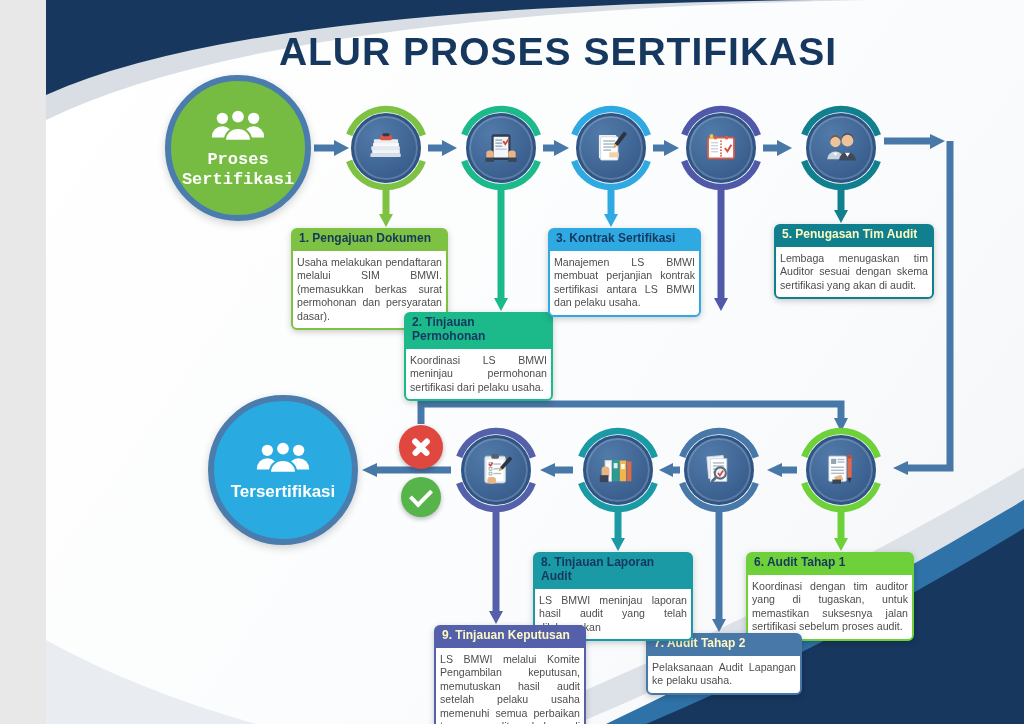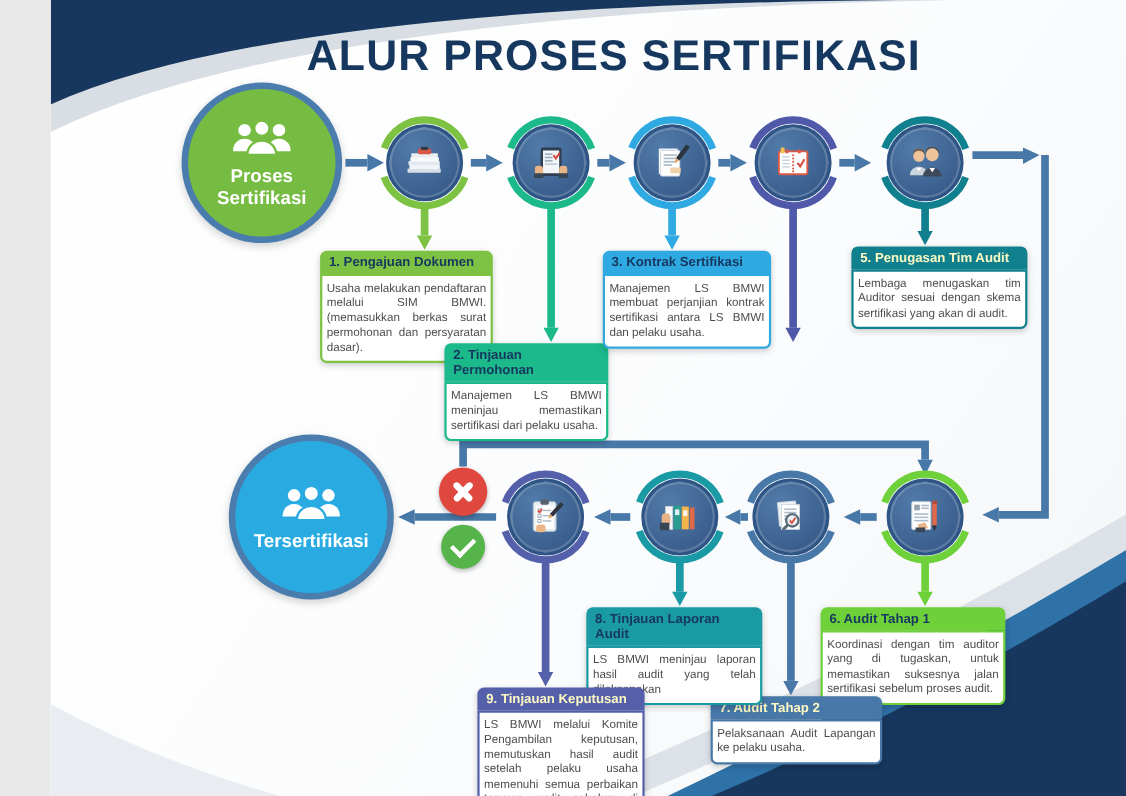--- a/index.html
+++ b/index.html
@@ -128,21 +128,21 @@
     <g class="tail" style="color: rgb(26, 154, 165);">
         <path d="M572 511 V538"></path>
         <polygon points="565,538 579,538 572,551"></polygon>
       </g>
     <g class="tail" style="color: rgb(85, 96, 171);">
         <path d="M450 511 V611"></path>
         <polygon points="443,611 457,611 450,624"></polygon>
       </g>
   </svg>
 
-  <div class="hub hub-start" style="color: rgb(118, 188, 67);">
+  <div class="hub hub-start" style="color: rgb(118, 188, 67); font-family: Liberation Mono, monospace;">
     <svg width="56" height="40" viewBox="0 0 64 46">
       <g fill="#ffffff">
         <circle cx="14" cy="13" r="6.5"></circle>
           <path d="M2 34 a12 12 0 0 1 24 0 l0 1 -24 0 z"></path>
         <circle cx="50" cy="13" r="6.5"></circle>
           <path d="M38 34 a12 12 0 0 1 24 0 l0 1 -24 0 z"></path>
       </g>
       <g fill="#ffffff" stroke="currentColor" stroke-width="2.5">
         <circle cx="32" cy="11" r="8"></circle>
           <path d="M17 38 a15 14 0 0 1 30 0 l0 1 -30 0 z"></path>
@@ -380,21 +380,21 @@
       </div>
     <div class="bd">
         <span>Usaha melakukan pendaftaran melalui SIM BMWI. (memasukkan berkas surat permohonan dan persyaratan dasar).</span>
       </div>
   </div>
   <div class="sbox darkhead" style="left: 358px; top: 312px; width: 149px; color: rgb(28, 185, 138);">
     <div class="hd">
         <span>2. Tinjauan Permohonan</span>
       </div>
     <div class="bd">
-        <span>Manajemen LS BMWI meninjau memastikan sertifikasi dari pelaku usaha.</span>
+        <span>Koordinasi LS BMWI meninjau permohonan sertifikasi dari pelaku usaha.</span>
       </div>
   </div>
   <div class="sbox darkhead" style="left: 502px; top: 228px; width: 153px; color: rgb(47, 169, 225);">
     <div class="hd">
         <span>3. Kontrak Sertifikasi</span>
       </div>
     <div class="bd">
         <span>Manajemen LS BMWI membuat perjanjian kontrak sertifikasi antara LS BMWI dan pelaku usaha.</span>
       </div>
   </div>

